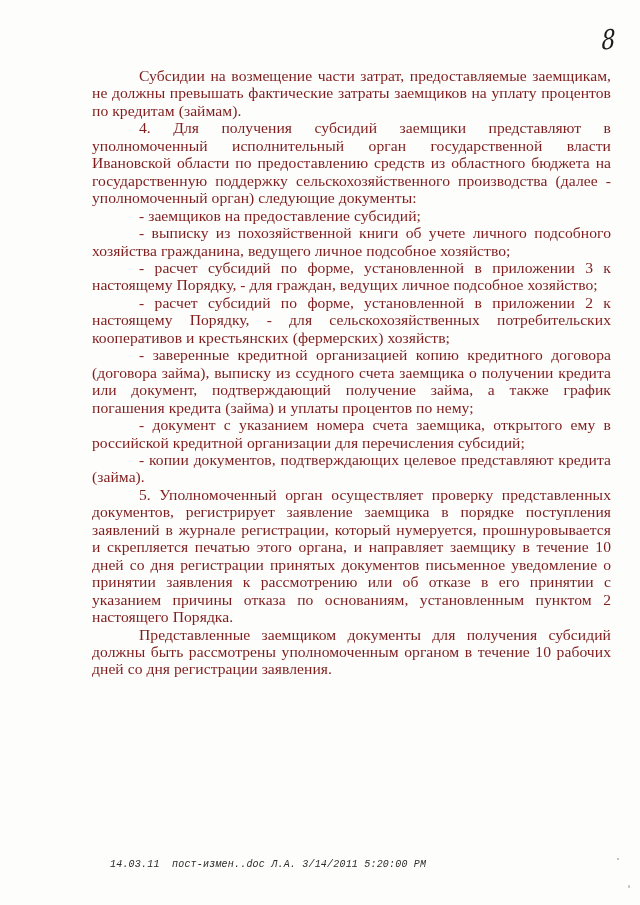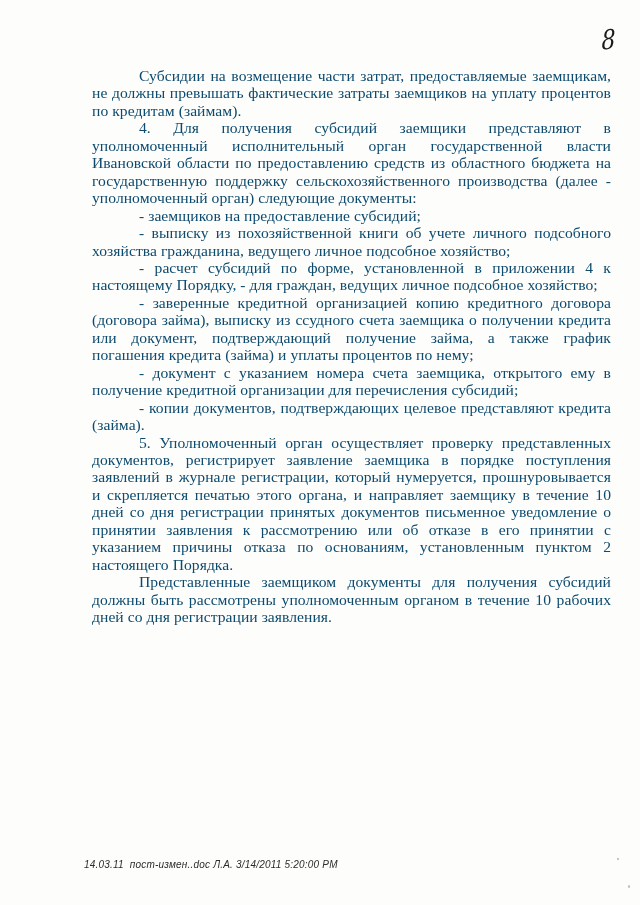--- a/index.html
+++ b/index.html
@@ -22,37 +22,37 @@
     transform: rotate(-6deg) skewX(-6deg) scaleX(0.82);
     transform-origin: center;
   }
   .body-text {
     position: absolute;
     top: 67px;
     left: 92px;
     width: 519px;
     height: 790px;
     overflow: hidden;
-    color: #0c4a6e;
+    color: #7f1d1d;
     font-size: 15.6px;
     line-height: 17.45px;
     font-weight: 500;
     letter-spacing: 0.05px;
   }
   .body-text p {
     margin: 0;
     text-indent: 47px;
     text-align: justify;
     hyphens: none;
   }
   .footer-note {
     position: absolute;
     top: 859px;
-    left: 84px;
-    font-family: Liberation Sans, sans-serif;
+    left: 110px;
+    font-family: Liberation Mono, monospace;
     font-style: italic;
     font-size: 10px;
     letter-spacing: 0.2px;
     color: #2c2c2c;
     white-space: pre;
   }
   .speck {
     position: absolute;
     background: #6a6a6a;
     border-radius: 50%;
@@ -66,23 +66,24 @@
 
 <div class="page">
 
   <div class="page-number">8</div>
 
   <div class="body-text">
     <p>Субсидии на возмещение части затрат, предоставляемые заемщикам, не должны превышать фактические затраты заемщиков на уплату процентов по кредитам (займам).</p>
     <p>4. Для получения субсидий заемщики представляют в уполномоченный исполнительный орган государственной власти Ивановской области по предоставлению средств из областного бюджета на государственную поддержку сельскохозяйственного производства (далее - уполномоченный орган) следующие документы:</p>
     <p>- заемщиков на предоставление субсидий;</p>
     <p>- выписку из похозяйственной книги об учете личного подсобного хозяйства гражданина, ведущего личное подсобное хозяйство;</p>
-    <p>- расчет субсидий по форме, установленной в приложении 4 к настоящему Порядку, - для граждан, ведущих личное подсобное хозяйство;</p>
+    <p>- расчет субсидий по форме, установленной в приложении 3 к настоящему Порядку, - для граждан, ведущих личное подсобное хозяйство;</p>
+    <p>- расчет субсидий по форме, установленной в приложении 2 к настоящему Порядку, - для сельскохозяйственных потребительских кооперативов и крестьянских (фермерских) хозяйств;</p>
     <p>- заверенные кредитной организацией копию кредитного договора (договора займа), выписку из ссудного счета заемщика о получении кредита или документ, подтверждающий получение займа, а также график погашения кредита (займа) и уплаты процентов по нему;</p>
-    <p>- документ с указанием номера счета заемщика, открытого ему в получение кредитной организации для перечисления субсидий;</p>
+    <p>- документ с указанием номера счета заемщика, открытого ему в российской кредитной организации для перечисления субсидий;</p>
     <p>- копии документов, подтверждающих целевое представляют кредита (займа).</p>
     <p>5. Уполномоченный орган осуществляет проверку представленных документов, регистрирует заявление заемщика в порядке поступления заявлений в журнале регистрации, который нумеруется, прошнуровывается и скрепляется печатью этого органа, и направляет заемщику в течение 10 дней со дня регистрации принятых документов письменное уведомление о принятии заявления к рассмотрению или об отказе в его принятии с указанием причины отказа по основаниям, установленным пунктом 2 настоящего Порядка.</p>
     <p>Представленные заемщиком документы для получения субсидий должны быть рассмотрены уполномоченным органом в течение 10 рабочих дней со дня регистрации заявления.</p>
   </div>
 
   <div class="footer-note">14.03.11  пост-измен..doc Л.А. 3/14/2011 5:20:00 PM</div>
 
   <div class="speck speck-a"></div>
   <div class="speck speck-b"></div>
   <div class="speck speck-c"></div>

